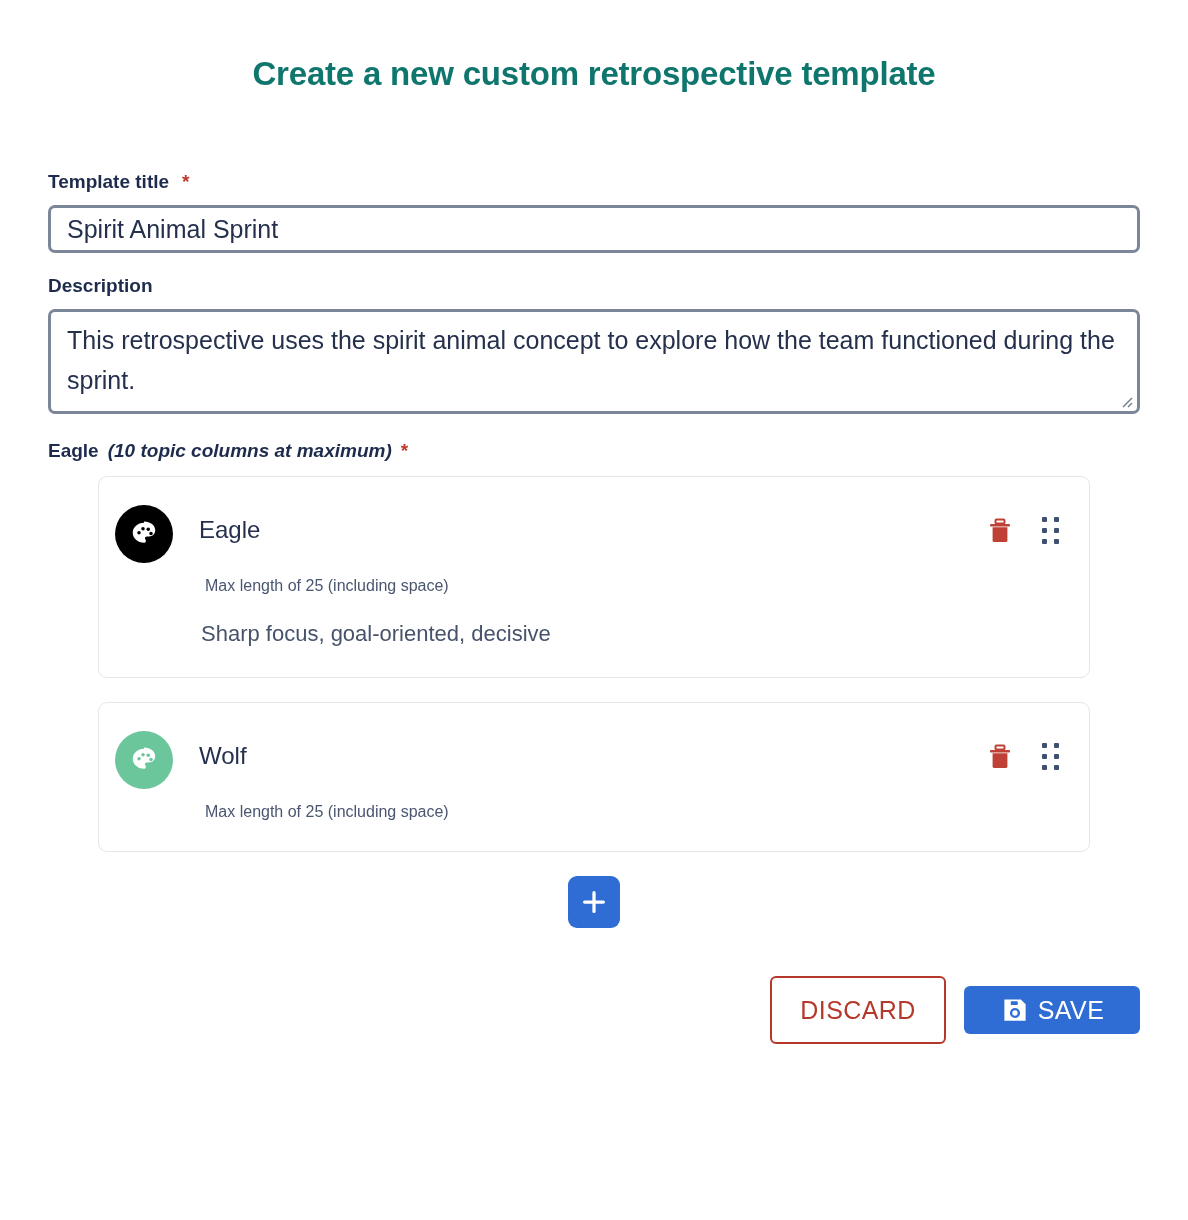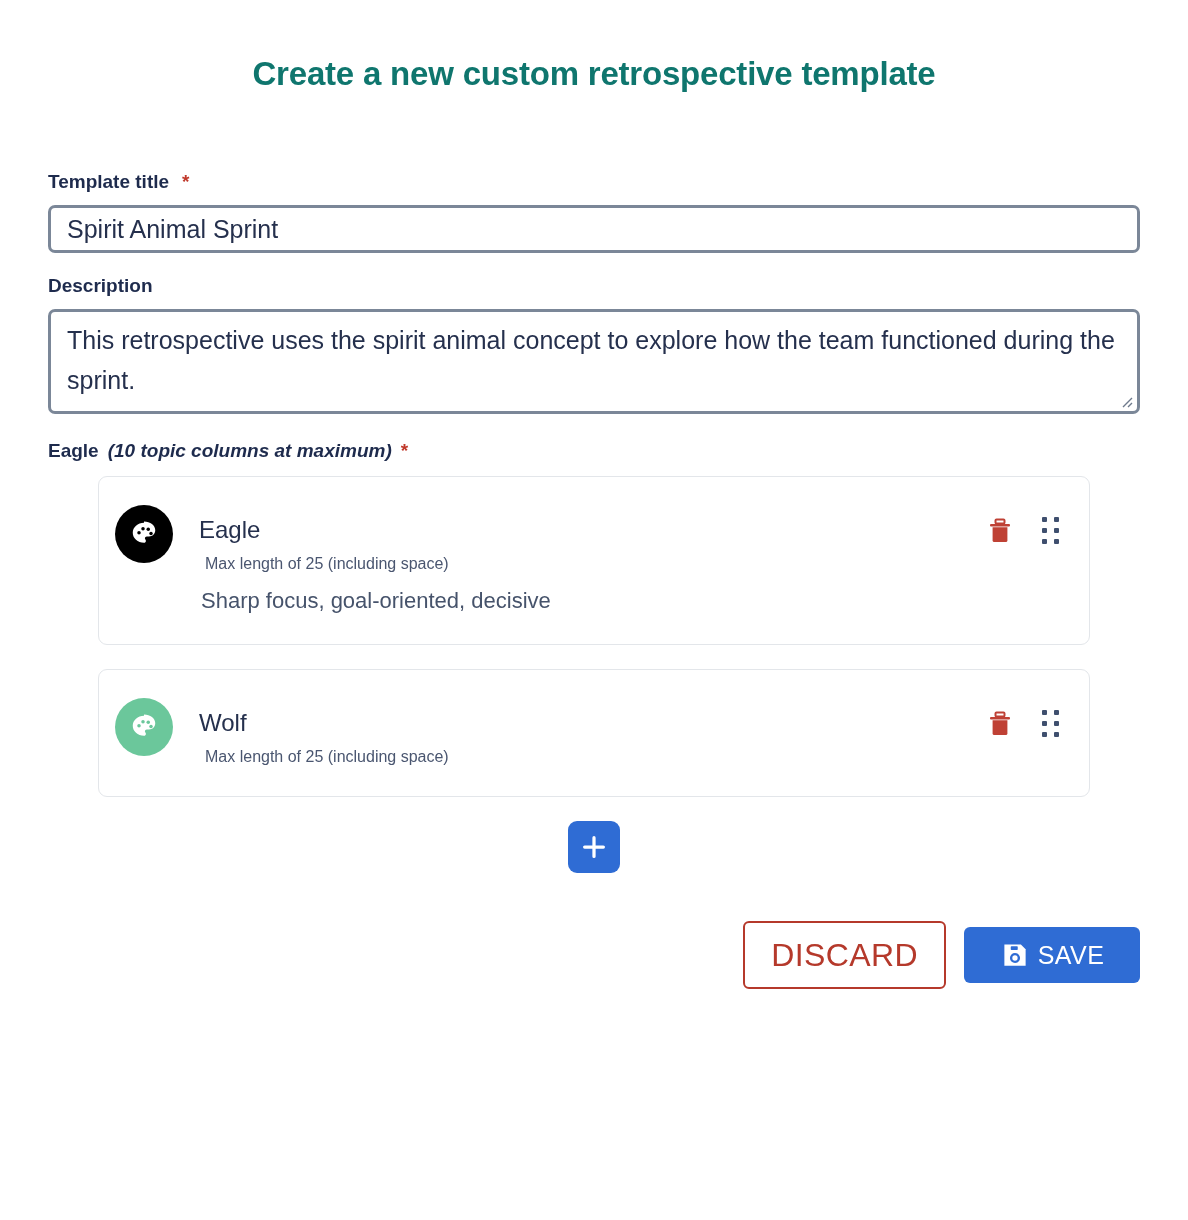--- a/index.html
+++ b/index.html
@@ -149,27 +149,27 @@
   }
   .topic-name {
     font-size: 24px;
     color: #25304d;
     line-height: 30px;
     padding-top: 12px;
   }
   .topic-helper {
     font-size: 16px;
     color: #4a5670;
-    margin-top: 10px;
+    margin-top: 32px;
     padding-left: 6px;
   }
   .topic-desc {
     font-size: 22px;
     color: #46536b;
-    margin-top: 15px;
+    margin-top: 26px;
     padding-left: 2px;
   }
   .topic-desc.indented { padding-left: 12px; }
 
   .topic-actions {
     display: flex;
     align-items: center;
     gap: 30px;
     padding-top: 14px;
     flex: 0 0 auto;
@@ -226,27 +226,27 @@
   .btn-discard {
     box-sizing: border-box;
     height: 68px;
     min-width: 176px;
     padding: 0 26px;
     background: #ffffff;
     border: 2px solid #b5392b;
     border-radius: 6px;
     color: #b5392b;
     font-family: "Liberation Sans", sans-serif;
-    font-size: 32px;
+    font-size: 25px;
     letter-spacing: 0.4px;
     cursor: pointer;
   }
   .btn-save {
     box-sizing: border-box;
-    height: 56px;
+    height: 48px;
     min-width: 176px;
     padding: 0 26px;
     background: #2f6cd4;
     border: none;
     border-radius: 6px;
     color: #ffffff;
     font-family: "Liberation Sans", sans-serif;
     font-size: 25px;
     letter-spacing: 0.4px;
     cursor: pointer;

